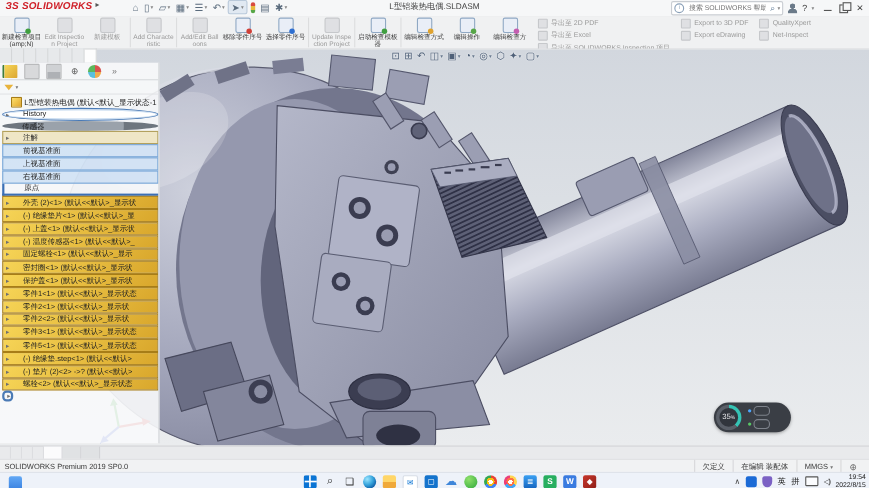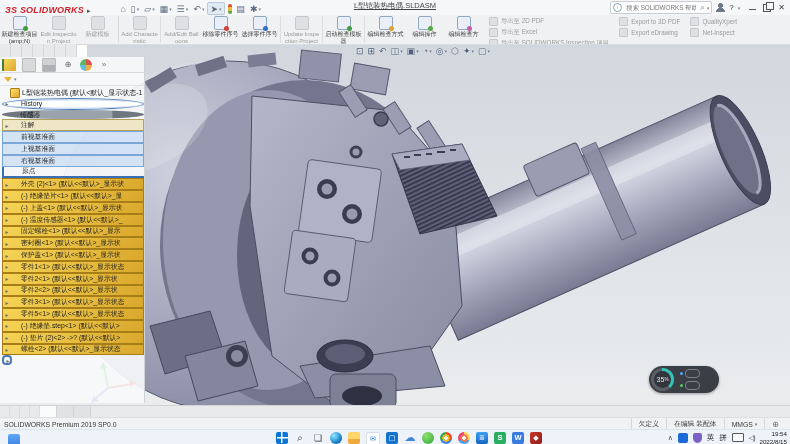--- a/index.html
+++ b/index.html
@@ -1,28 +1,28 @@
 <!DOCTYPE html>
 <html><head>
 <meta charset="utf-8">
 <style>
   html,body{margin:0;padding:0;background:#888;}
   #app{position:relative;width:790px;height:444px;overflow:hidden;background:#f0f1f2;
        font-family:"Liberation Sans",sans-serif;-webkit-font-smoothing:antialiased;cursor:default;}
   
-  .titlebar{position:absolute;left:0;top:0;width:790px;height:15px;background:#f6f7f8;border-bottom:1px solid #e3e4e6;display:flex;align-items:flex-end;}
+  .titlebar{position:absolute;left:0;top:0;width:790px;height:15px;background:#f6f7f8;border-bottom:1px solid #e3e4e6;display:flex;align-items:flex-start;}
   .logo{font-size:9px;font-weight:bold;font-style:italic;color:#cf2029;margin-left:5px;letter-spacing:.2px;white-space:nowrap;}
   .logo-arrow{font-size:7px;color:#555;margin-left:3px;}
   .qat{display:flex;align-items:center;margin-left:28px;gap:1px;}
   .qbtn{display:inline-flex;align-items:center;height:13px;padding:0 2px;color:#5a6b7d;font-size:9px;border-radius:2px;}
   .qbtn i{font-style:normal;}
   .qbtn.dd::after{content:"▾";font-size:5px;color:#888;margin-left:1px;}
   .qbtn.sel{background:#e1e9f2;border:1px solid #b9c9da;height:11px;}
   .qbtn.traffic::before{content:"";display:inline-block;width:4px;height:10px;border-radius:2px;background:linear-gradient(#d84b3f 0 34%,#e7b93d 34% 67%,#57a647 67%);}
-  .win-title{position:absolute;left:50%;top:1px;transform:translateX(-50%);font-size:7.5px;color:#444;white-space:nowrap;text-decoration:underline;}
+  .win-title{position:absolute;left:50%;top:1px;transform:translateX(-50%);font-size:7.5px;color:#444;white-space:nowrap;}
   .tb-right{position:absolute;right:3px;top:1px;display:flex;align-items:center;gap:4px;}
   .searchbox{display:flex;align-items:center;width:96px;height:11px;background:#fff;border:1px solid #c9cdd2;border-radius:2px;padding:0 2px;gap:2px;}
   .sb-badge{width:7px;height:7px;border-radius:50%;border:1px solid #8aa0b8;color:#8aa0b8;font-size:5px;line-height:7px;text-align:center;flex:0 0 auto;}
   .searchbox input{flex:1;min-width:0;border:0;outline:0;font-size:6.3px;color:#777;background:transparent;font-family:"Liberation Sans",sans-serif;}
   .sb-mag{font-size:8px;color:#4a6a8a;}
   .sb-dd{font-size:5px;color:#888;}
   .person-icon{width:9px;height:9px;display:inline-block;background:
      radial-gradient(circle at 50% 28%,#6b7a89 2.2px,transparent 2.6px),
      radial-gradient(circle at 50% 100%,#6b7a89 4.2px,transparent 4.6px);}
   .help-q{font-size:8px;color:#333;}

